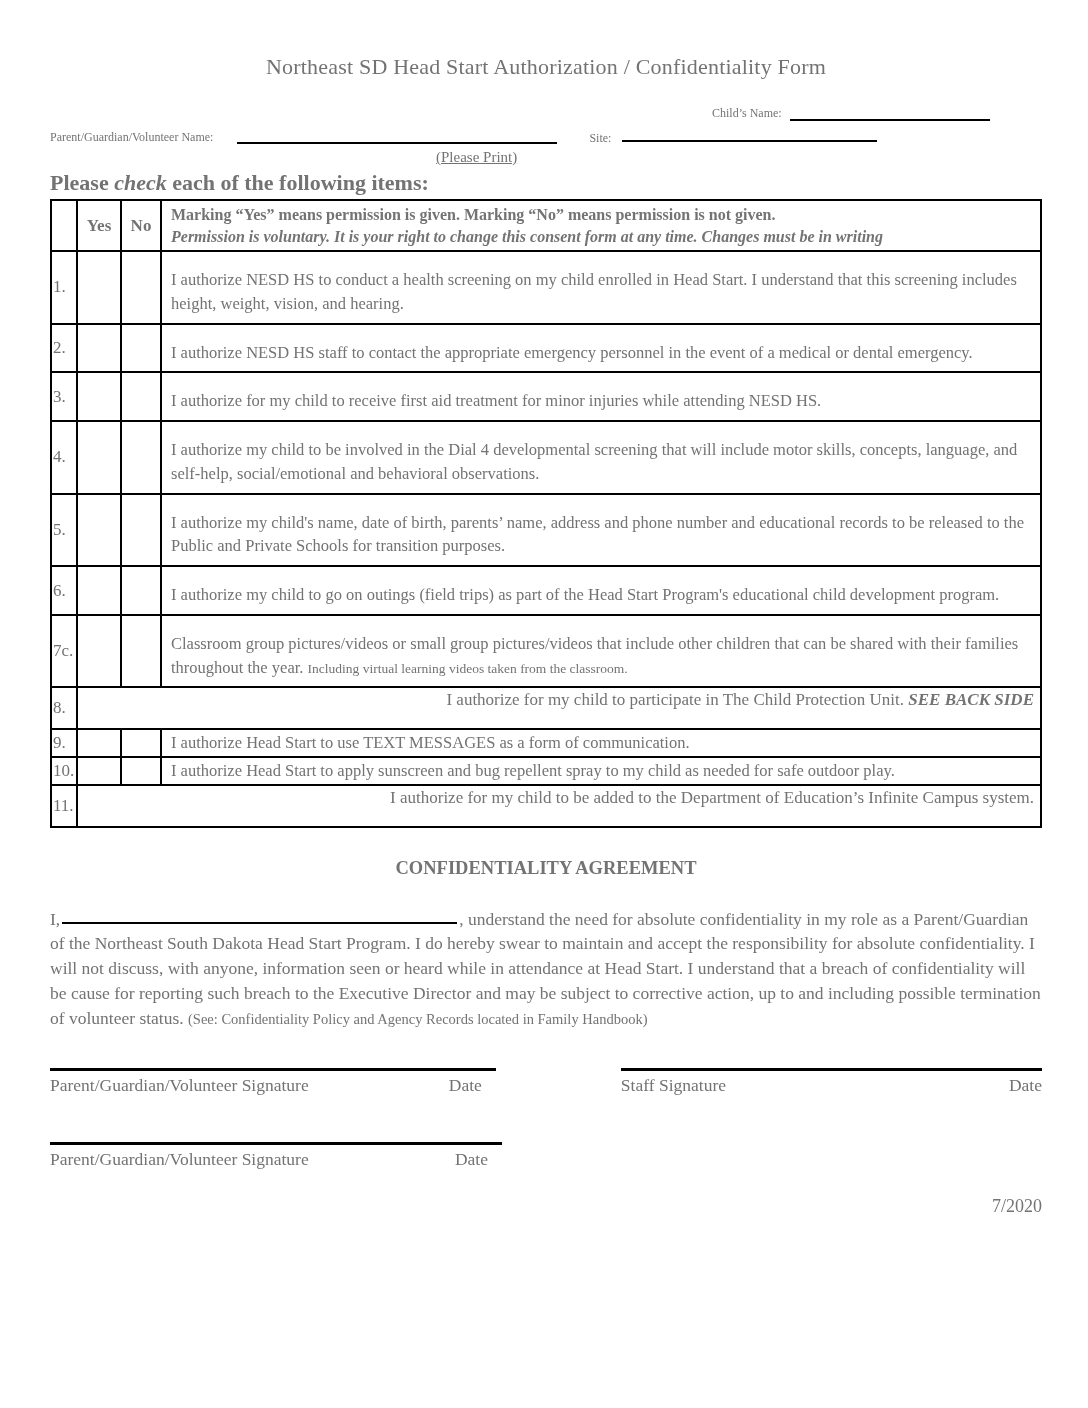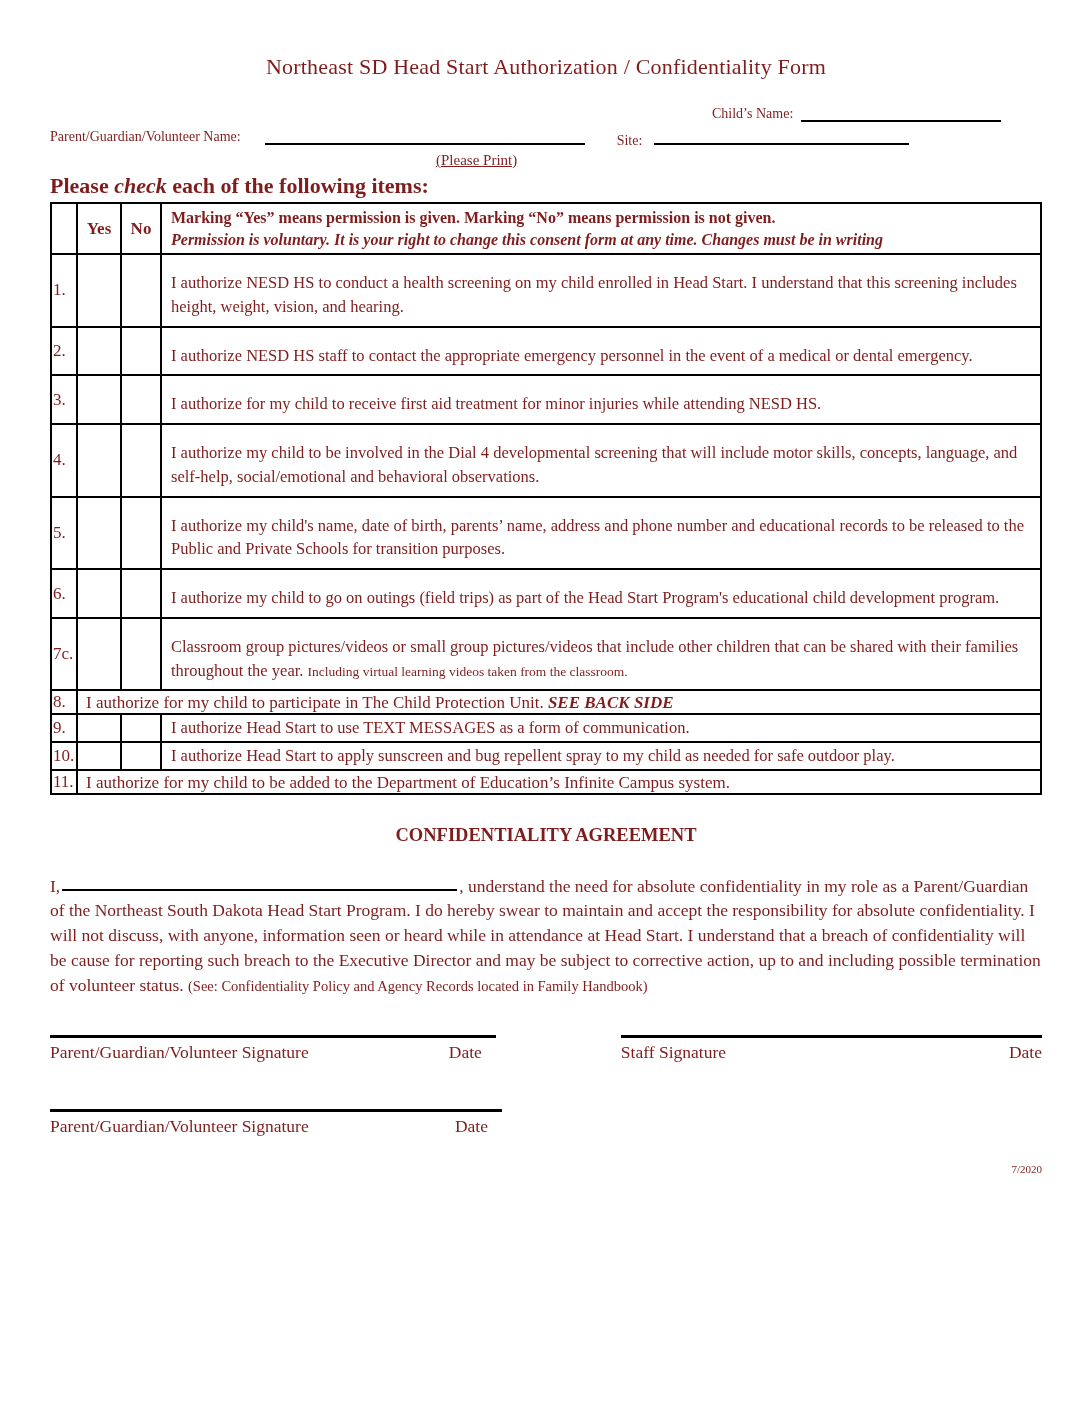--- a/index.html
+++ b/index.html
@@ -3,34 +3,34 @@
 <meta charset="utf-8">
 <style>
   html, body { margin: 0; padding: 0; background: #ffffff; }
   .page {
     position: relative;
     width: 1088px;
     height: 1408px;
     box-sizing: border-box;
     padding: 0 46px 0 50px;
     background: #ffffff;
-    color: #7f1d1d;
+    color: #737373;
     font-family: "Liberation Serif", "DejaVu Serif", serif;
     overflow: hidden;
   }
   .title {
     margin: 0;
     padding-top: 54px;
     text-align: center;
     font-size: 22px;
     font-weight: normal;
     letter-spacing: 0.2px;
   }
   
-  .hdr-row { display: flex; align-items: flex-start; white-space: nowrap; font-size: 14px; }
+  .hdr-row { display: flex; align-items: center; white-space: nowrap; font-size: 12px; }
   .row-child { margin-top: 26px; padding-left: 662px; }
   .row-parent { margin-top: 7px; }
   .blank { display: inline-block; border-bottom: 2px solid #000; height: 1em; vertical-align: baseline; }
   .blank-child { width: 200px; margin-left: 8px; }
   .blank-parent { width: 320px; margin-left: 24px; }
   .blank-site { width: 255px; margin-left: 8px; }
   .site-group { margin-left: 32px; }
   .please-print { margin-top: 3px; padding-left: 386px; font-size: 15px; text-decoration: underline; }
   .instructions { margin-top: 4px; font-size: 22px; font-weight: bold; }
   .instructions .em { font-style: italic; }
@@ -42,21 +42,21 @@
     table-layout: fixed;
   }
   table.auth td { border: 2px solid #000; vertical-align: middle; }
   td.num { font-size: 17px; padding: 0 1px; text-align: left; }
   td.chk { padding: 0; }
   td.txt { font-size: 16.5px; line-height: 1.44; padding: 16px 8px 7px 9px; }
   td.txt-hdr { font-size: 16px; line-height: 1.35; padding: 3px 6px 3px 9px; font-weight: bold; }
   .mark-italic { font-style: italic; display: block; }
   td.yn { font-weight: bold; text-align: center; font-size: 17px; }
   tr.tight td.txt { padding-top: 1px; padding-bottom: 1px; }
-  td.span-txt { font-size: 17px; padding: 2px 6px 0 8px; }
+  td.span-txt { font-size: 17px; padding: 2px 6px 18px 8px; text-align: right; }
   .see-back { font-weight: bold; font-style: italic; }
   .small-note { font-size: 13.5px; }
   
   .agree-heading {
     margin: 30px 0 0 0;
     text-align: center;
     font-size: 18.5px;
     font-weight: bold;
   }
   .agree-para {
@@ -70,21 +70,21 @@
   
   .sig-section { margin-top: 36px; }
   .sig-cols { display: flex; }
   .sig-left { width: 452px; }
   .sig-right { width: 427px; margin-left: 125px; }
   .sig-line { border-bottom: 3px solid #000; height: 0; }
   .sig-labels { display: flex; justify-content: space-between; font-size: 17.5px; margin-top: 4px; }
   .sig-labels .date { padding-right: 14px; }
   .sig-right .sig-labels .date { padding-right: 0; }
   .sig-row2 { margin-top: 46px; }
-  .footer-rev { margin-top: 26px; text-align: right; font-size: 11px; }
+  .footer-rev { margin-top: 26px; text-align: right; font-size: 18px; }
 </style>
 </head>
 <body>
 
 <div class="page">
 
   <h1 class="title">Northeast SD Head Start Authorization / Confidentiality Form</h1>
 
   <div class="hdr-row row-child">
     <span>Child’s Name:</span>

